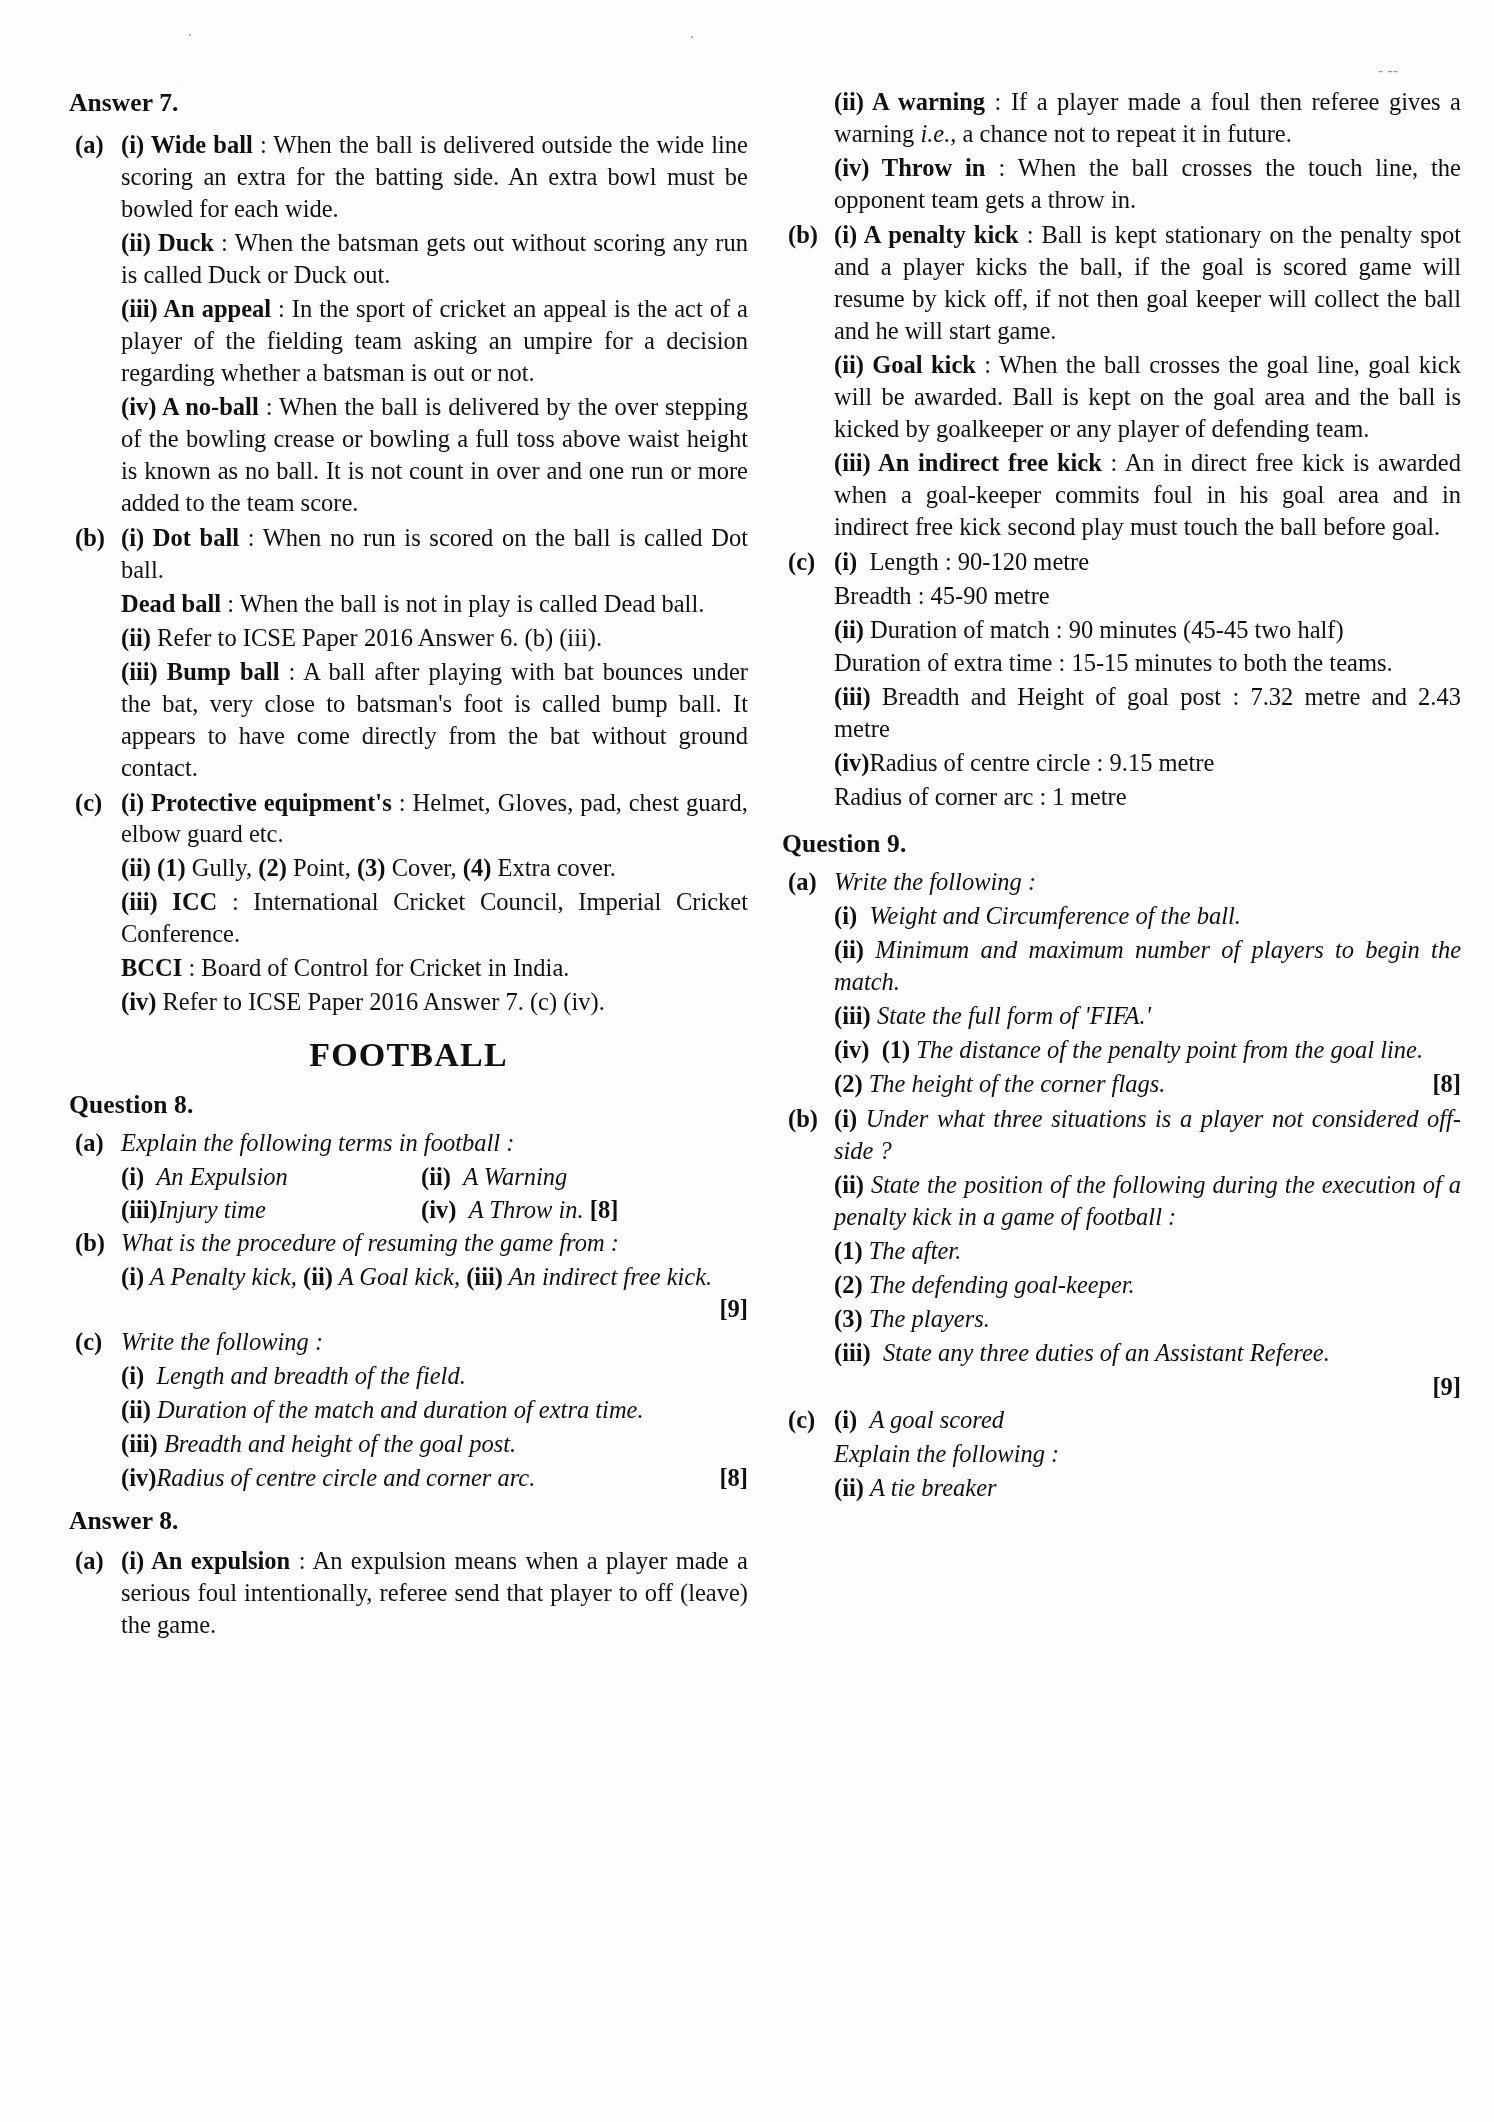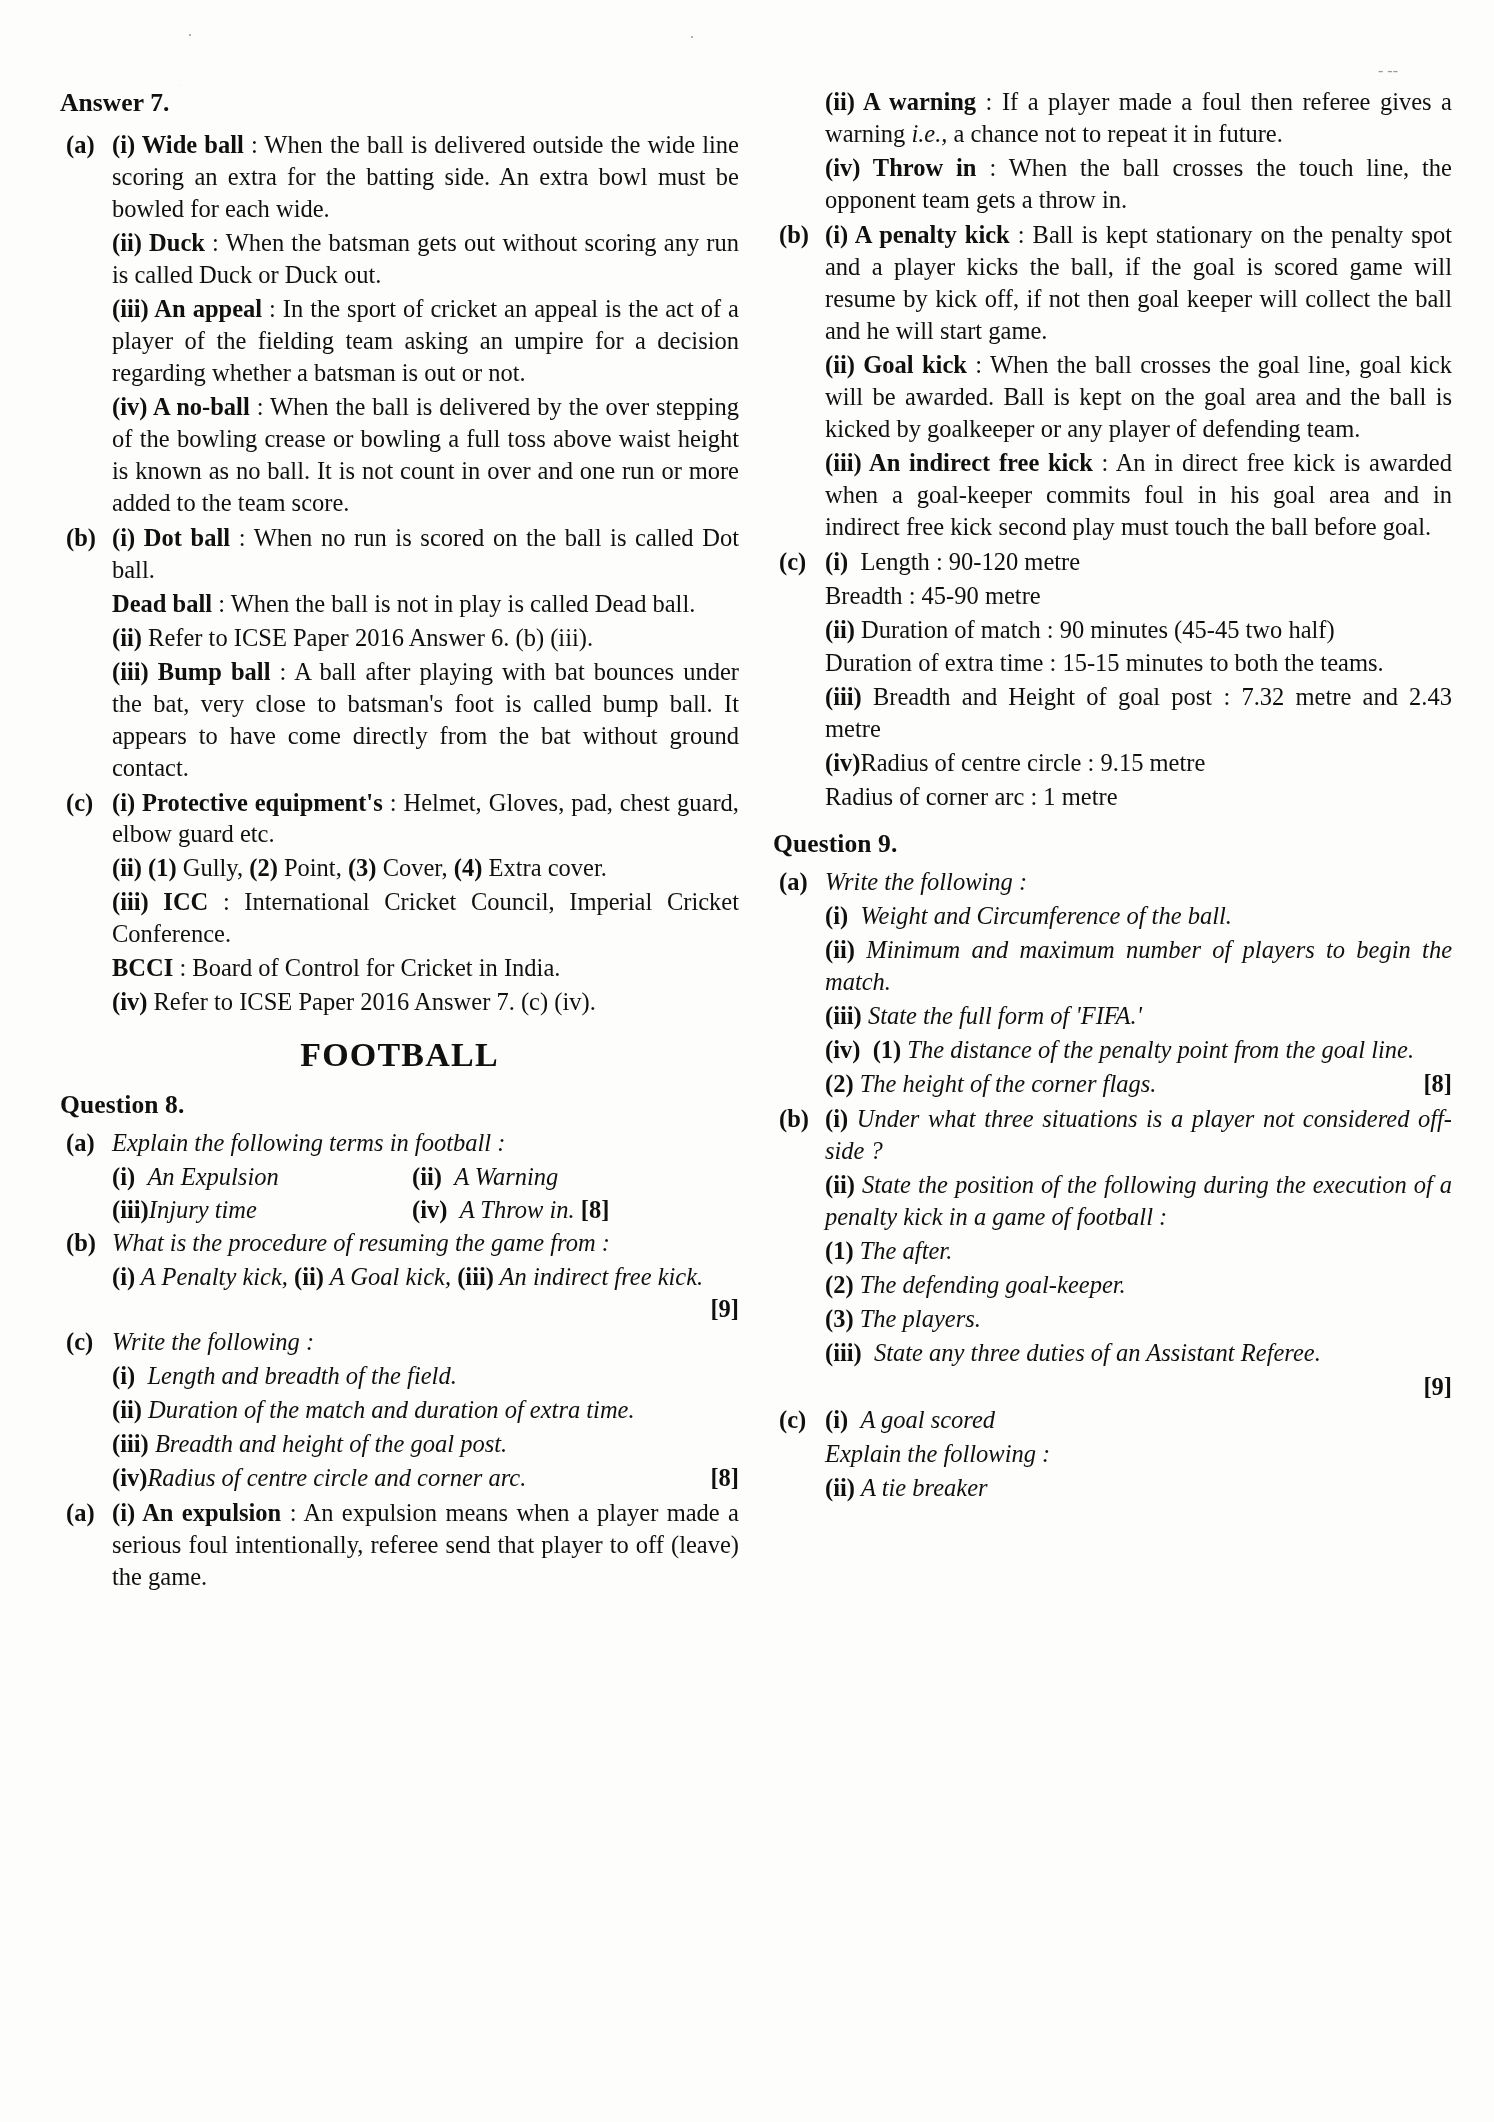--- a/index.html
+++ b/index.html
@@ -27,21 +27,21 @@
     inset: 0;
     background:
       radial-gradient(circle at 12% 4%, rgba(0,0,0,0.025) 0 1px, transparent 1px),
       radial-gradient(circle at 66% 2%, rgba(0,0,0,0.02) 0 1px, transparent 1px),
       radial-gradient(circle at 91% 55%, rgba(0,0,0,0.02) 0 1px, transparent 1px);
     pointer-events: none;
   }
   .columns {
     position: absolute;
     top: 86px;
-    left: 60px;
+    left: 69px;
     width: 1392px;
     display: flex;
     gap: 34px;
   }
   .col {
     width: 679px;
   }
   .col-right { padding-top: 0; }
 
   
@@ -236,20 +236,21 @@
           <div class="blk nojust">
             <b>(iii)</b>&nbsp;<i>Breadth and height of the goal post.</i>
           </div>
           <div class="blk nojust">
             <b>(iv)</b><i>Radius of centre circle and corner arc.</i>
             <b class="marks">[8]</b>
           </div>
         </div>
       </div>
 
+      <div class="hdr" style="margin-top:8px;margin-bottom:8px;">Answer 8.</div>
 
       <div class="item">
         <div class="marker">(a)</div>
         <div class="body">
           <div class="blk">
             <b>(i) An expulsion</b><span> : An expulsion means when a player made a serious foul intentionally, referee send that player to off (leave) the game.</span>
           </div>
         </div>
       </div>
 

